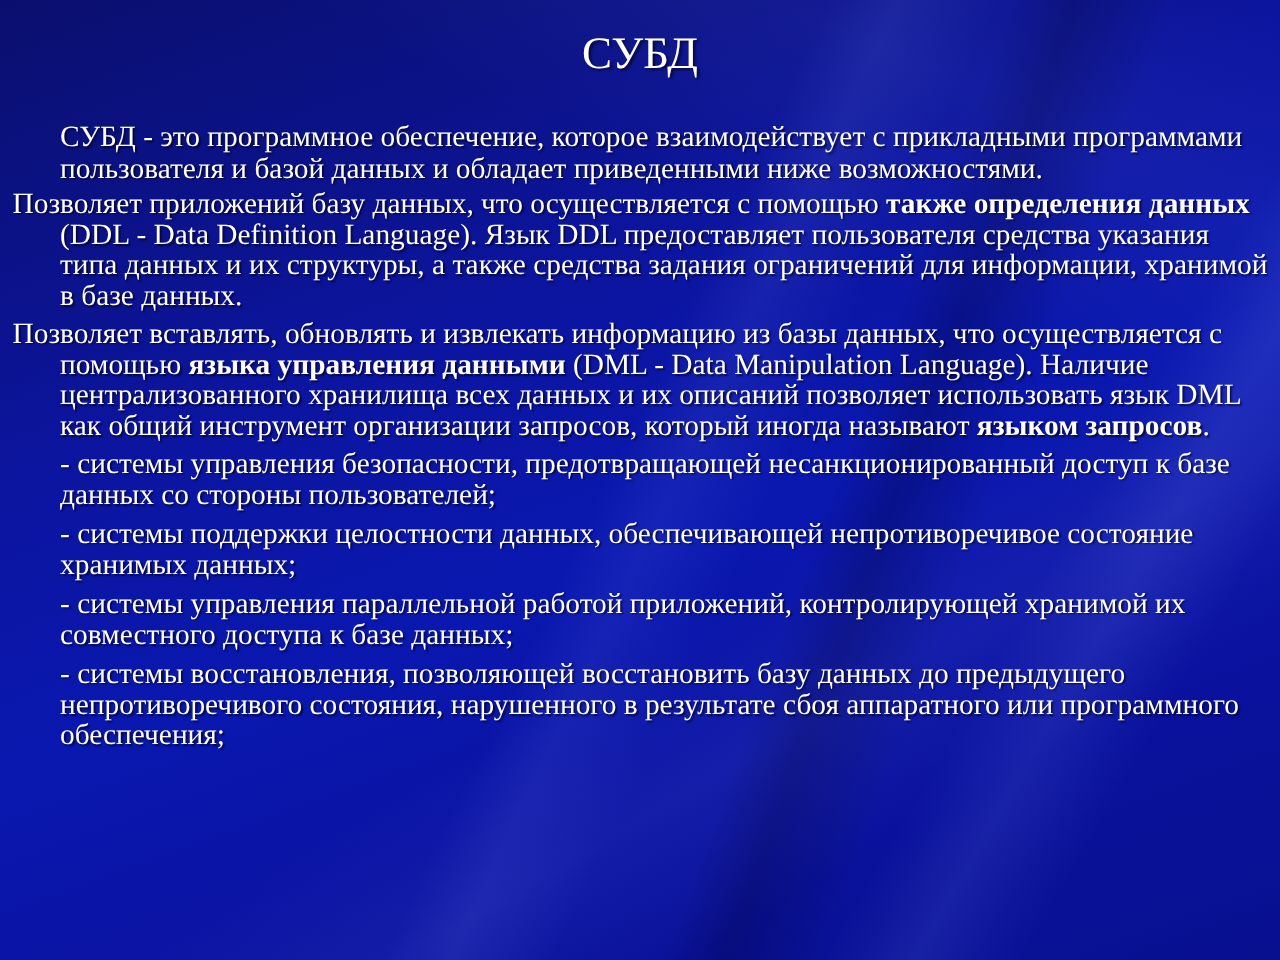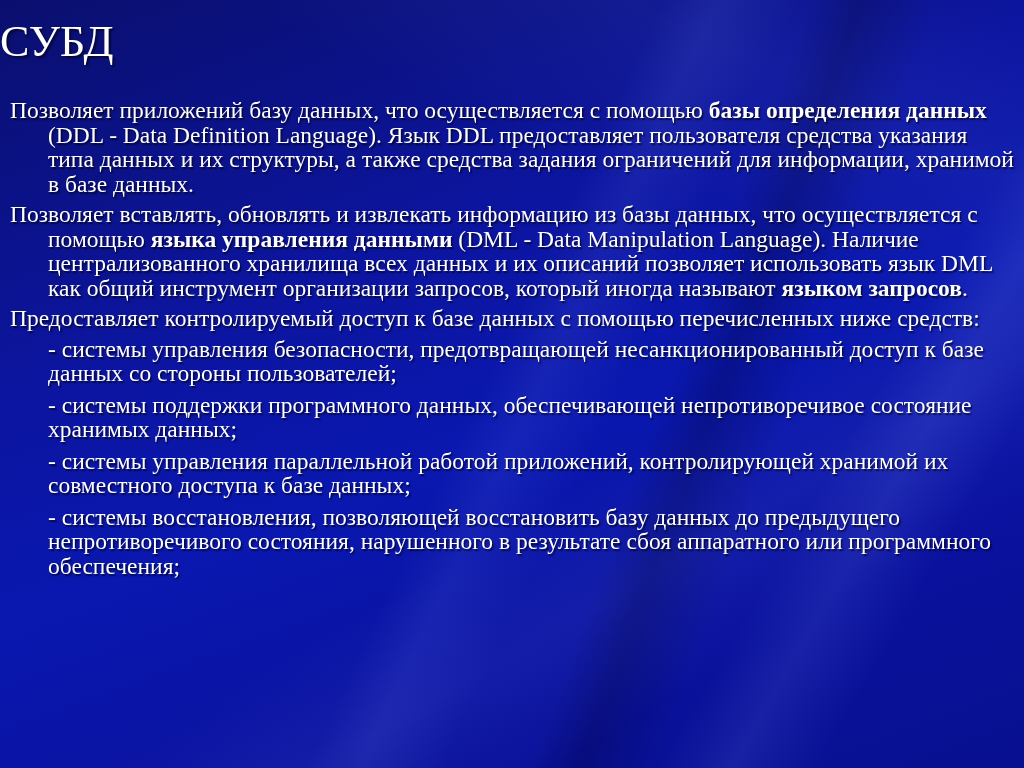--- a/index.html
+++ b/index.html
@@ -29,21 +29,22 @@
     }
     .slide {
       position: absolute;
       inset: 0;
     }
     .title {
       position: absolute;
       top: 18px;
       left: 0;
       width: 1024px;
-      font-size: 44px;
+      text-align: center;
+      font-size: 36px;
       line-height: 48px;
       text-shadow: 2px 2px 2px rgba(0,0,0,0.6);
     }
     .body {
       position: absolute;
       top: 98px;
       left: 10px;
       width: 1005px;
       font-size: 23.5px;
       line-height: 24.5px;
@@ -67,25 +68,25 @@
   </style>
 </head>
 <body>
 
 <div class="sheen"></div>
 
 <div class="slide">
   <div class="title">СУБД</div>
 
   <div class="body">
+    <p class="para intro">СУБД - это программное обеспечение, которое взаимодействует с прикладными программами пользователя и базой данных и обладает приведенными ниже возможностями.</p>
 
-    <p class="para"><span>Позволяет приложений базу данных, что осуществляется с помощью </span><b>базы определения данных</b><span> (DDL - Data Definition Language). Язык DDL предоставляет пользователя средства указания типа данных и их структуры, а также средства задания ограничений для информации, хранимой в базе данных.</span></p>
+    <p class="para"><span>Позволяет приложений базу данных, что осуществляется с помощью </span><b>также определения данных</b><span> (DDL - Data Definition Language). Язык DDL предоставляет пользователя средства указания типа данных и их структуры, а также средства задания ограничений для информации, хранимой в базе данных.</span></p>
 
     <p class="para"><span>Позволяет вставлять, обновлять и извлекать информацию из базы данных, что осуществляется с помощью </span><b>языка управления данными</b><span> (DML - Data Manipulation Language). Наличие централизованного хранилища всех данных и их описаний позволяет использовать язык DML как общий инструмент организации запросов, который иногда называют </span><b>языком запросов</b><span>.</span></p>
 
-    <p class="para">Предоставляет контролируемый доступ к базе данных с помощью перечисленных ниже средств:</p>
 
     <p class="sub">- системы управления безопасности, предотвращающей несанкционированный доступ к базе данных со стороны пользователей;</p>
-    <p class="sub">- системы поддержки программного данных, обеспечивающей непротиворечивое состояние хранимых данных;</p>
+    <p class="sub">- системы поддержки целостности данных, обеспечивающей непротиворечивое состояние хранимых данных;</p>
     <p class="sub">- системы управления параллельной работой приложений, контролирующей хранимой их совместного доступа к базе данных;</p>
     <p class="sub">- системы восстановления, позволяющей восстановить базу данных до предыдущего непротиворечивого состояния, нарушенного в результате сбоя аппаратного или программного обеспечения;</p>
   </div>
 </div>
 
 </body></html>

